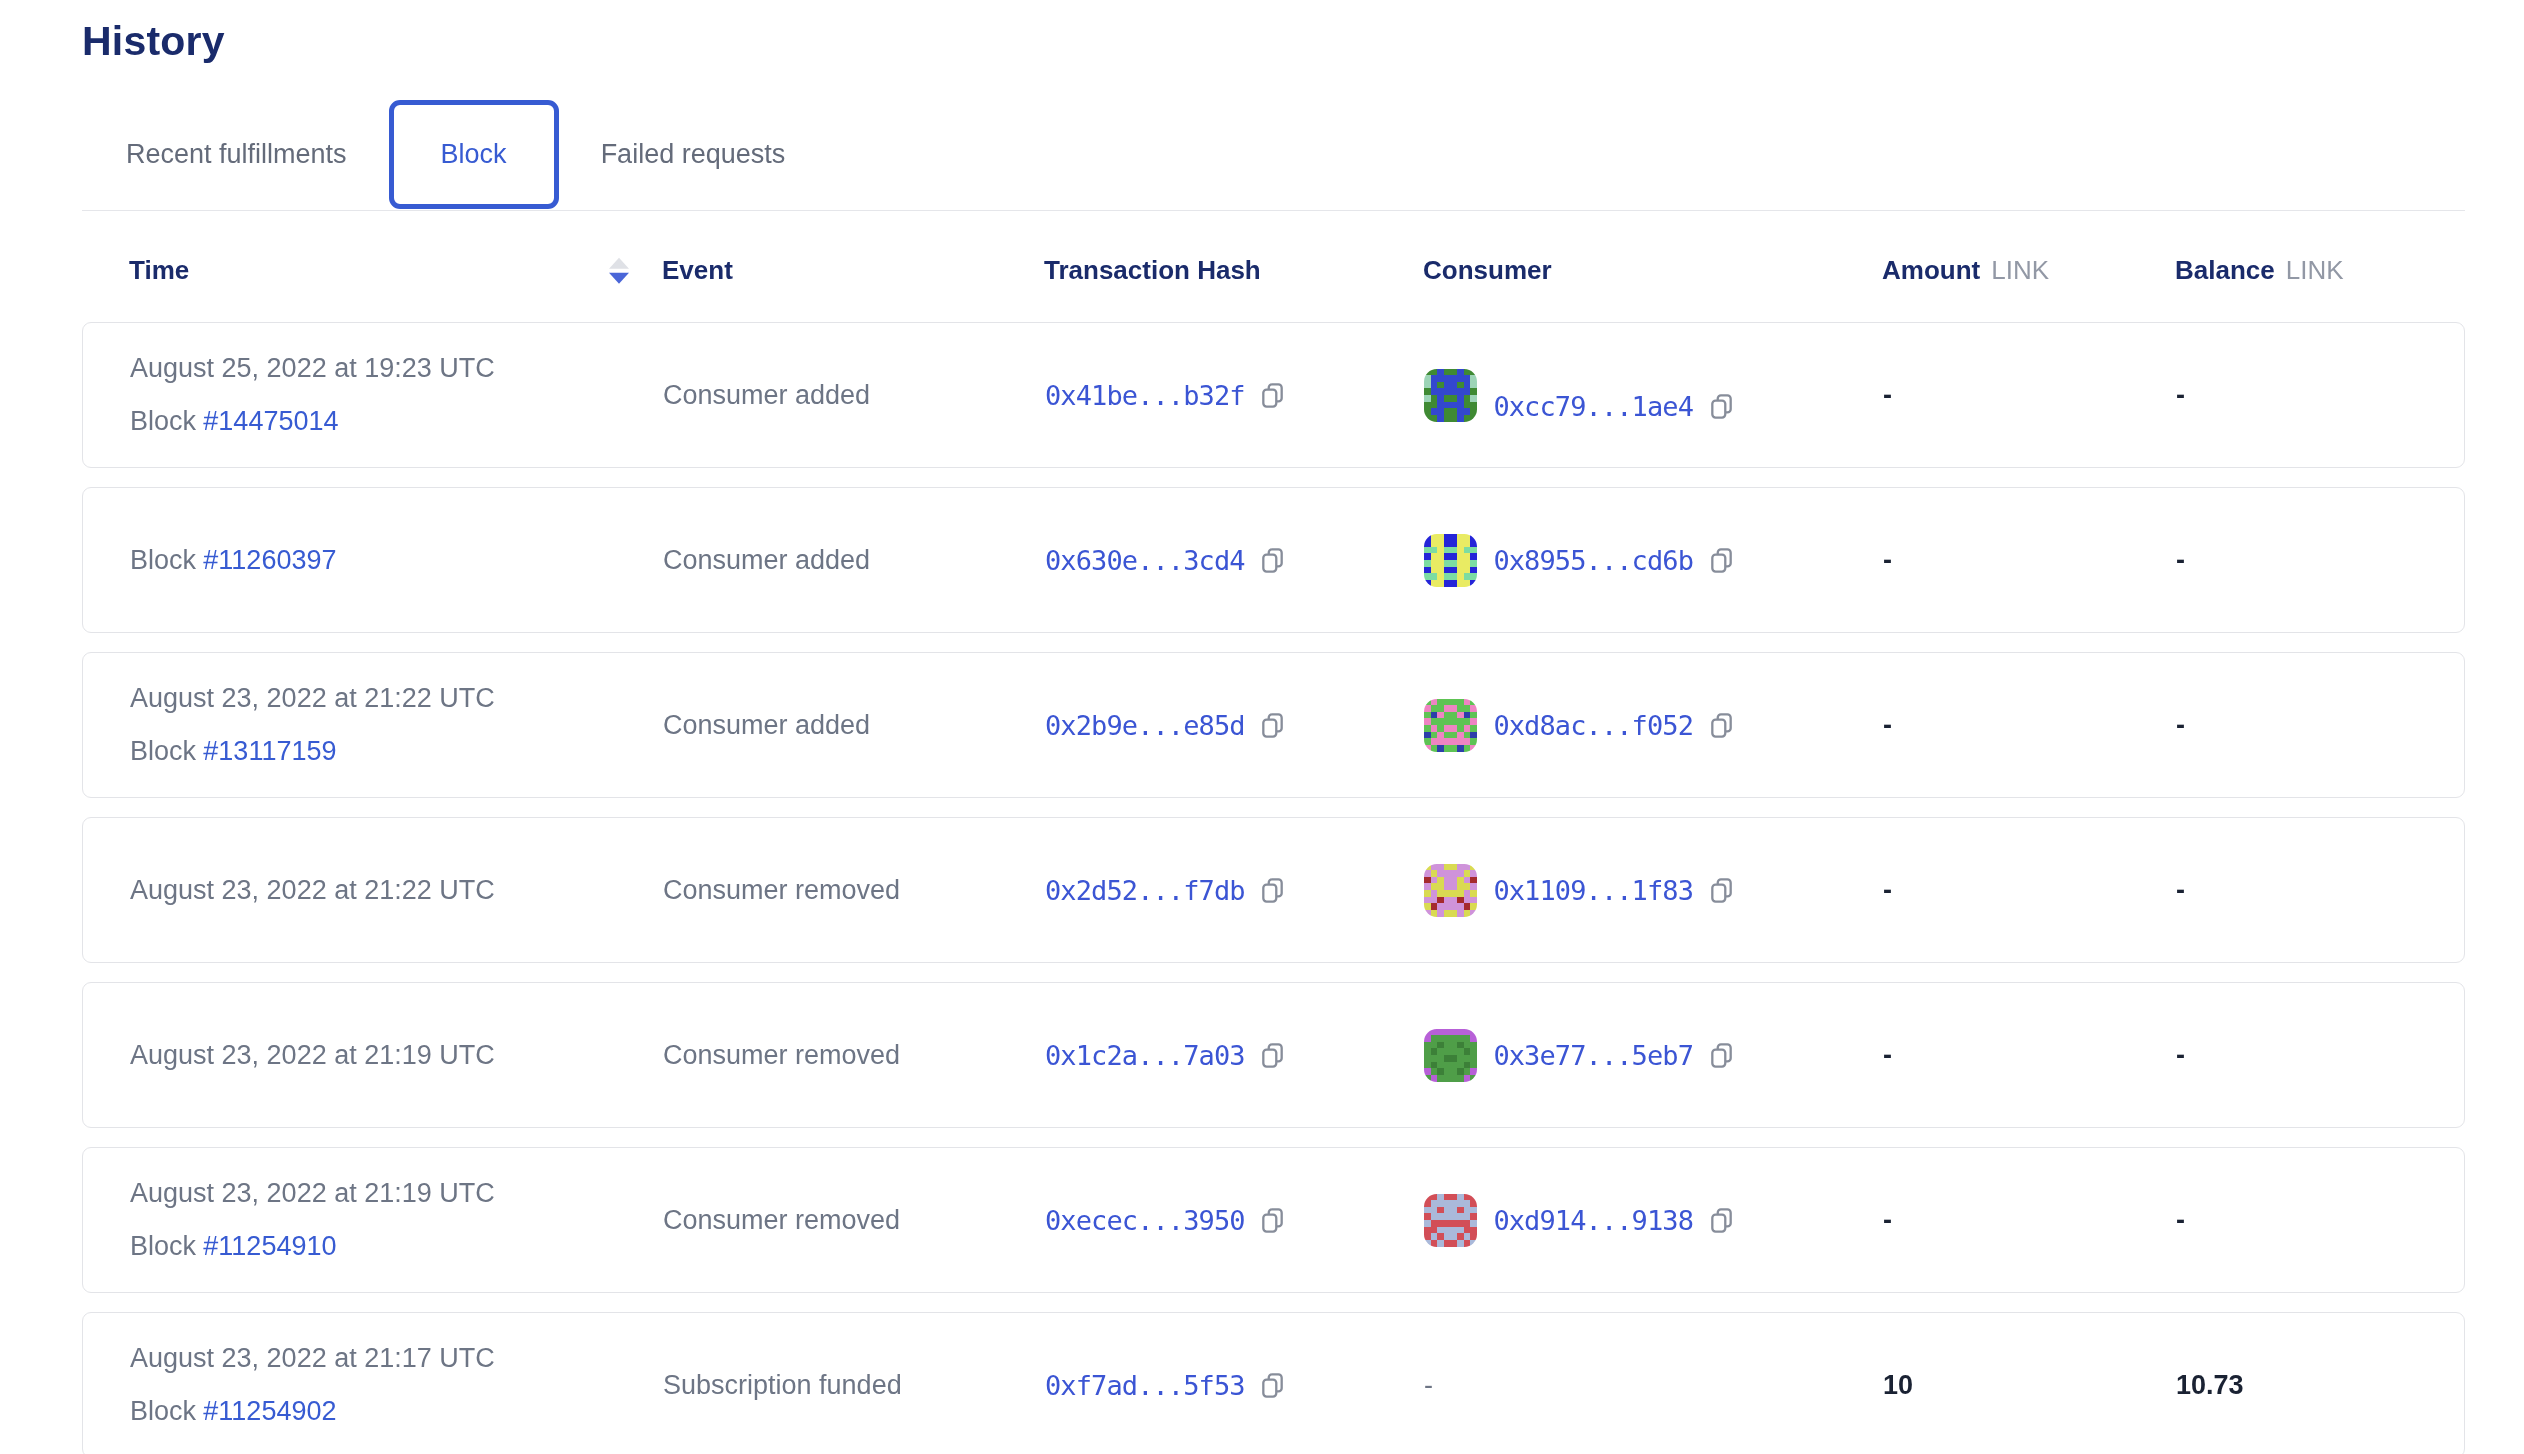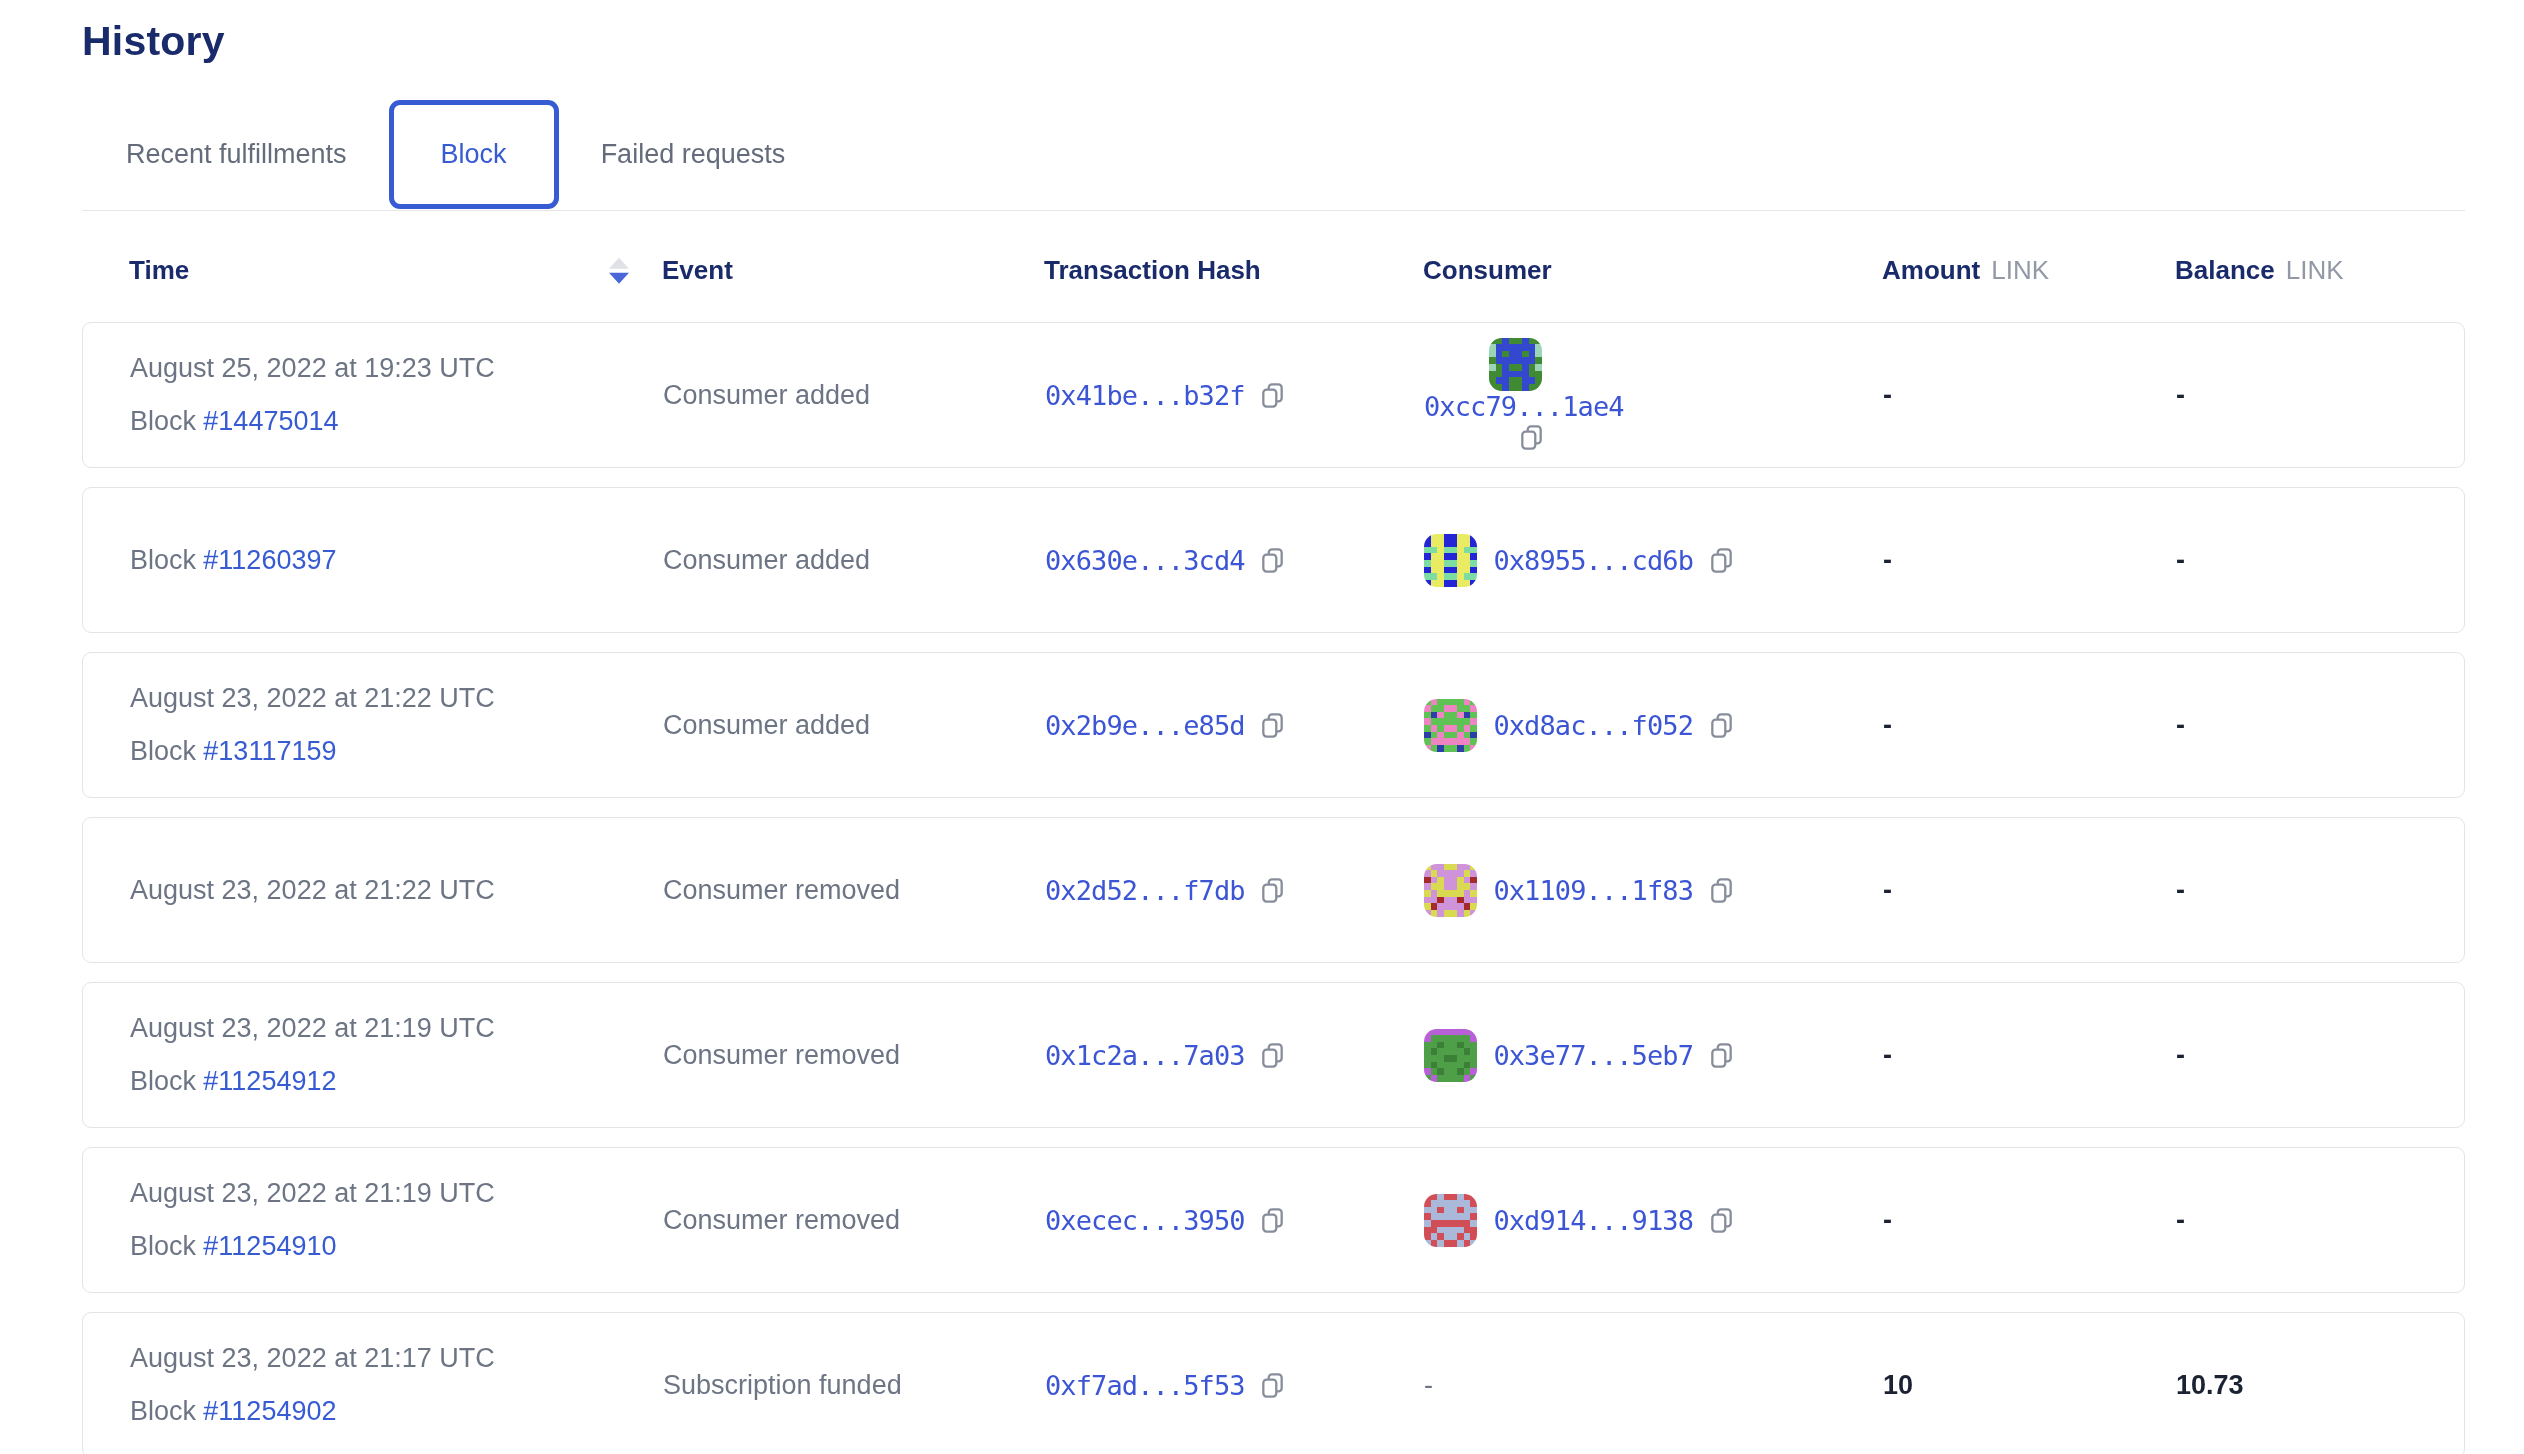--- a/index.html
+++ b/index.html
@@ -139,21 +139,21 @@
     <div class="hash-cell">
       <a class="hash-link">0x41be...b32f</a>
       <span class="copy-btn">
         <svg width="27" height="31" viewBox="0 0 20 22" fill="none">
           <rect x="7.2" y="2.8" width="9.6" height="12.6" rx="2.4" stroke="#878d9a" stroke-width="1.7" fill="none"></rect>
           <rect x="3.2" y="6.6" width="9.6" height="12.6" rx="2.4" stroke="#878d9a" stroke-width="1.7" fill="#ffffff"></rect>
         </svg>
       </span>
     </div>
     <div class="hash-cell">
-      <span class="consumer-full" style="display:inline-flex;align-items:center;flex-direction:column;">
+      <span class="consumer-full" style="display:inline-flex;align-items:flex-end;">
         <span class="avatar">
               <div style="background: rgb(63, 138, 51);"></div>
               <div style="background: rgb(63, 138, 51);"></div>
               <div style="background: rgb(51, 71, 207);"></div>
               <div style="background: rgb(63, 138, 51);"></div>
               <div style="background: rgb(63, 138, 51);"></div>
               <div style="background: rgb(51, 71, 207);"></div>
               <div style="background: rgb(63, 138, 51);"></div>
               <div style="background: rgb(63, 138, 51);"></div>
               <div style="background: rgb(156, 212, 182);"></div>
@@ -512,23 +512,20 @@
         </span>
       </span>
 
     </div>
     <div class="num">-</div>
     <div class="num">-</div>
   </div>
       <div class="card">
     <div class="col-time">
       <div class="date">August 23, 2022 at 21:19 UTC</div>
-      <div class="block-line">
-        <span>Block</span><a class="block-link">#11254912</a>
-      </div>
     </div>
     <div class="event">Consumer removed</div>
     <div class="hash-cell">
       <a class="hash-link">0x1c2a...7a03</a>
       <span class="copy-btn">
         <svg width="27" height="31" viewBox="0 0 20 22" fill="none">
           <rect x="7.2" y="2.8" width="9.6" height="12.6" rx="2.4" stroke="#878d9a" stroke-width="1.7" fill="none"></rect>
           <rect x="3.2" y="6.6" width="9.6" height="12.6" rx="2.4" stroke="#878d9a" stroke-width="1.7" fill="#ffffff"></rect>
         </svg>
       </span>

